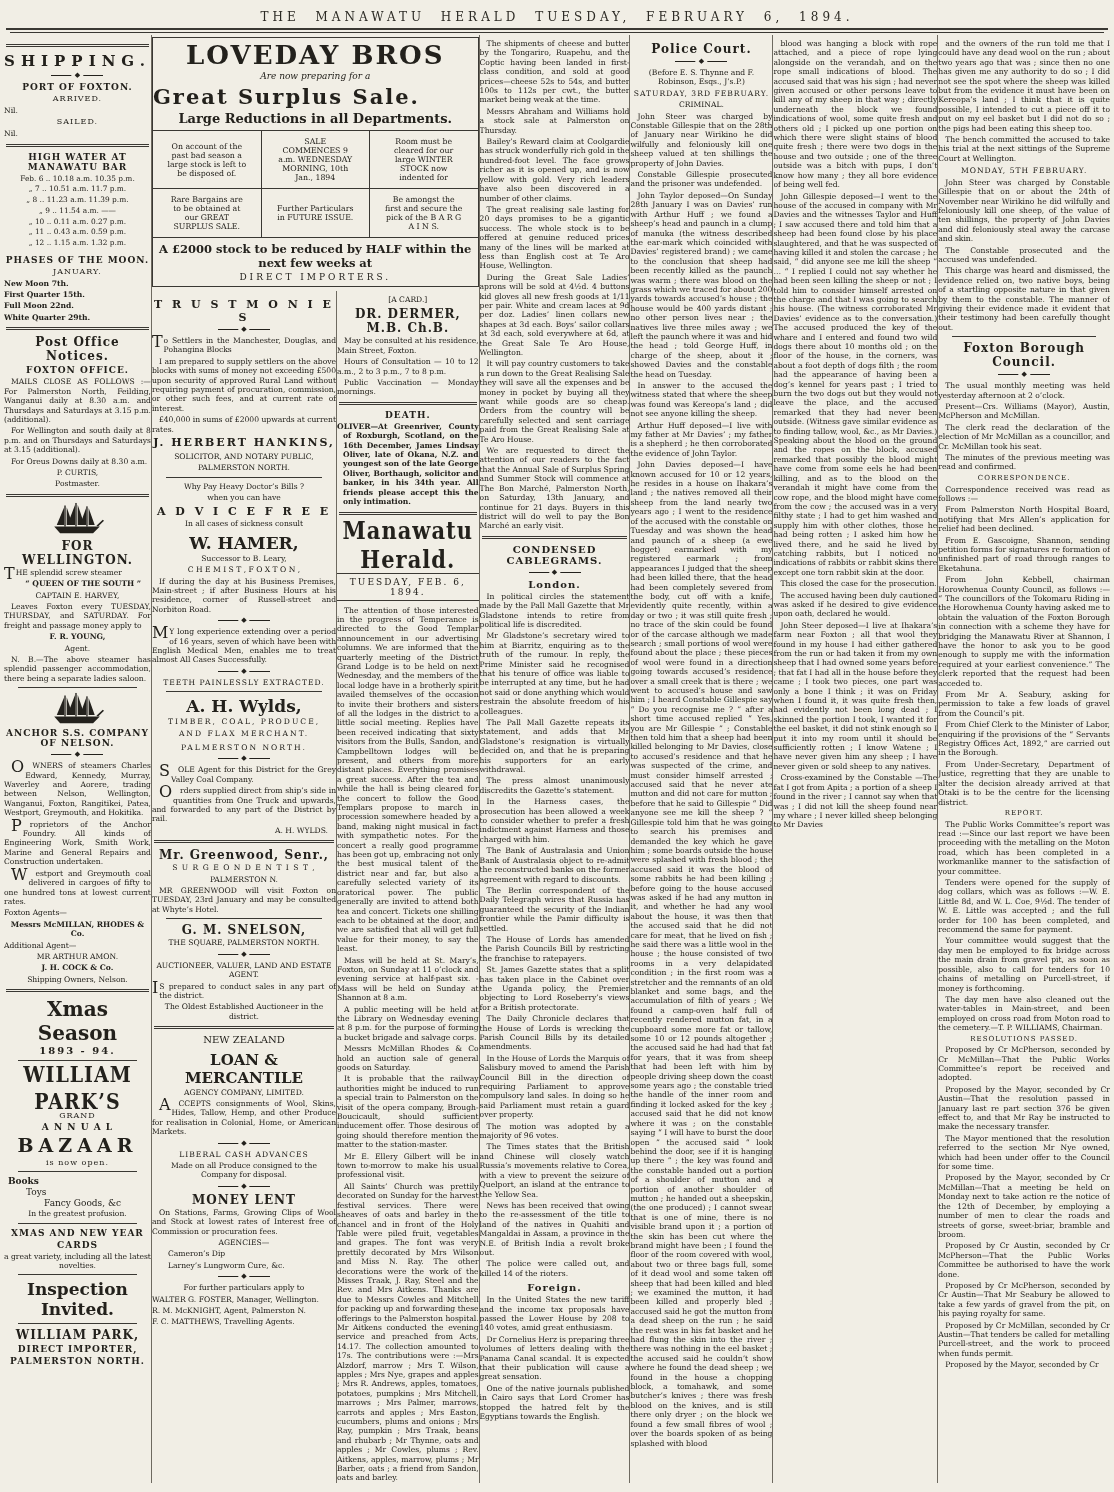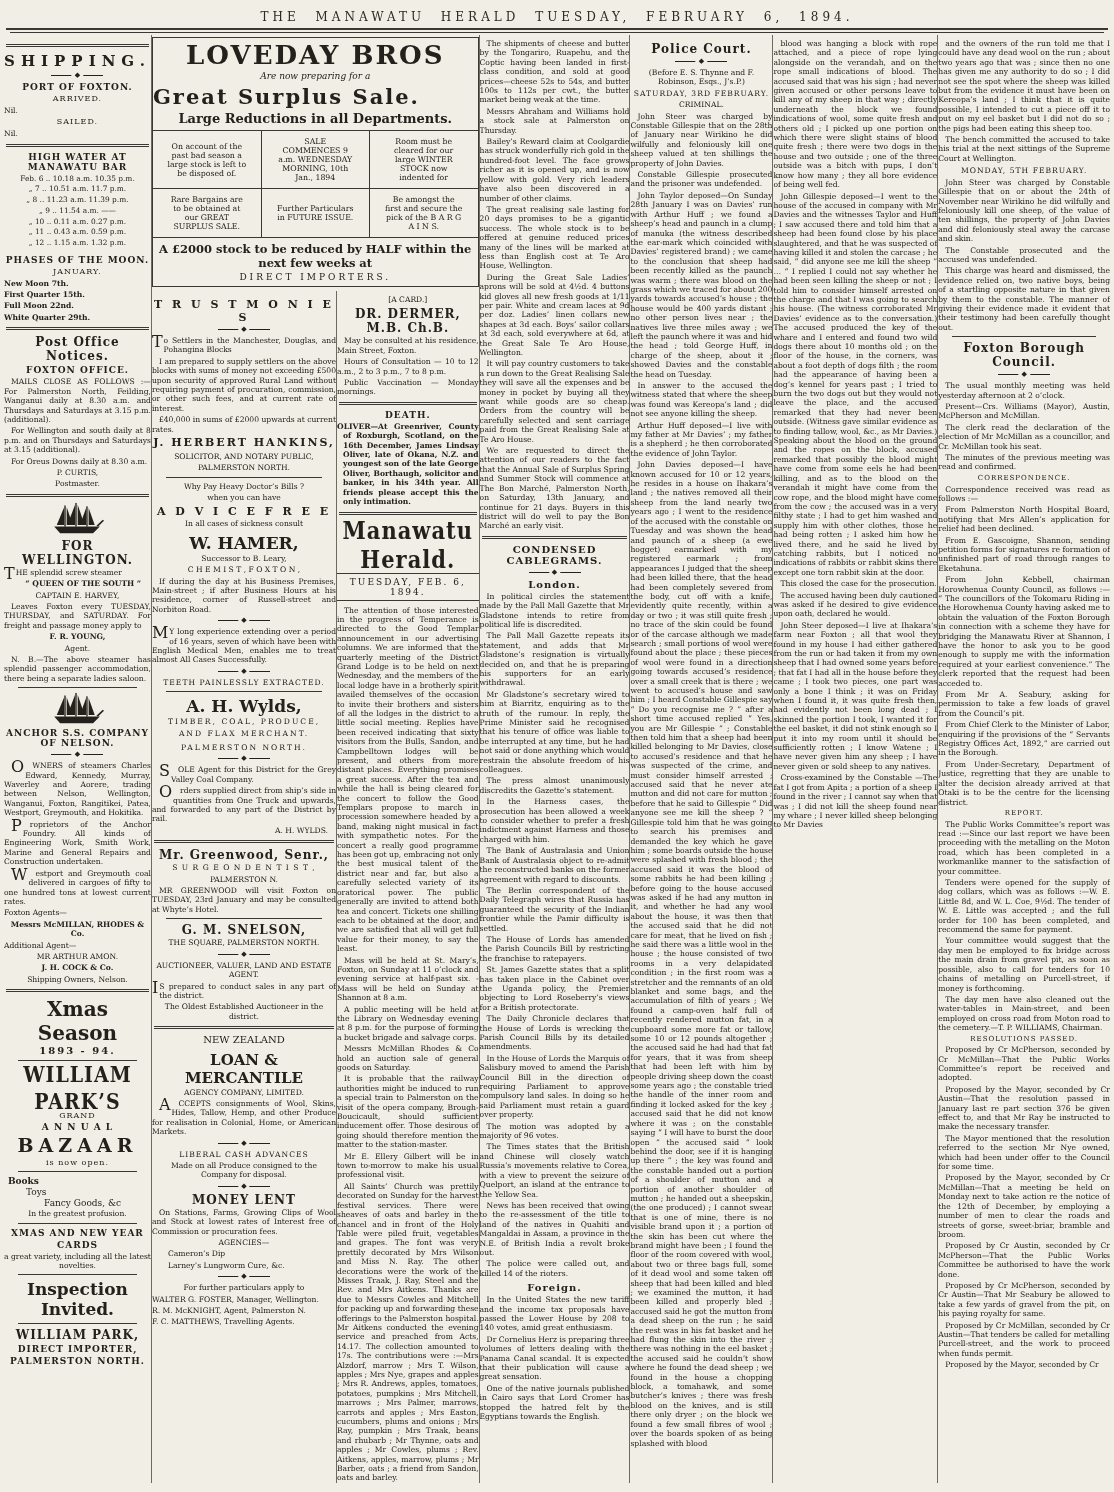--- a/index.html
+++ b/index.html
@@ -322,22 +322,22 @@
           <p class="para">During the Great Sale Ladies’ aprons will be sold at 4½d. 4 buttons kid gloves all new fresh goods at 1/11 per pair. White and cream laces at 9d per doz. Ladies’ linen collars new shapes at 3d each. Boys’ sailor collars at 3d each, sold everywhere at 6d, at the Great Sale Te Aro House, Wellington.</p>
           <p class="para">It will pay country customers to take a run down to the Great Realising Sale they will save all the expenses and be money in pocket by buying all they want while goods are so cheap. Orders from the country will be carefully selected and sent carriage paid from the Great Realising Sale at Te Aro House.</p>
           <p class="para">We are requested to direct the attention of our readers to the fact that the Annual Sale of Surplus Spring and Summer Stock will commence at The Bon Marché, Palmerston North, on Saturday, 13th January, and continue for 21 days. Buyers in this district will do well to pay the Bon Marché an early visit.</p>
         </div>
       <div class="sepw"></div>
       <div class="h2" style="font-size:10px;letter-spacing:1px">CONDENSED CABLEGRAMS.</div>
       <div class="orn"></div>
       <div class="h2" style="font-size:10px">London.</div>
       <div>
           <p class="para">In political circles the statement made by the Pall Mall Gazette that Mr Gladstone intends to retire from political life is discredited.</p>
+          <p class="para">Mr Gladstone’s secretary wired to him at Biarritz, enquiring as to the truth of the rumour. In reply, the Prime Minister said he recognised that his tenure of office was liable to be interrupted at any time, but he had not said or done anything which would restrain the absolute freedom of his colleagues.</p>
           <p class="para">The Pall Mall Gazette repeats its statement, and adds that Mr Gladstone’s resignation is virtually decided on, and that he is preparing his supporters for an early withdrawal.</p>
-          <p class="para">Mr Gladstone’s secretary wired to him at Biarritz, enquiring as to the truth of the rumour. In reply, the Prime Minister said he recognised that his tenure of office was liable to be interrupted at any time, but he had not said or done anything which would restrain the absolute freedom of his colleagues.</p>
           <p class="para">The press almost unanimously discredits the Gazette’s statement.</p>
           <p class="para">In the Harness cases, the prosecution has been allowed a week to consider whether to prefer a fresh indictment against Harness and those charged with him.</p>
           <p class="para">The Bank of Australasia and Union Bank of Australasia object to re-admit the reconstructed banks on the former agreement with regard to discounts.</p>
           <p class="para">The Berlin correspondent of the Daily Telegraph wires that Russia has guaranteed the security of the Indian frontier while the Pamir difficulty is settled.</p>
           <p class="para">The House of Lords has amended the Parish Councils Bill by restricting the franchise to ratepayers.</p>
           <p class="para">St. James Gazette states that a split has taken place in the Cabinet over the Uganda policy, the Premier objecting to Lord Roseberry’s views for a British protectorate.</p>
           <p class="para">The Daily Chronicle declares that the House of Lords is wrecking the Parish Council Bills by its detailed amendments.</p>
           <p class="para">In the House of Lords the Marquis of Salisbury moved to amend the Parish Council Bill in the direction of requiring Parliament to approve compulsory land sales. In doing so he said Parliament must retain a guard over property.</p>
           <p class="para">The motion was adopted by a majority of 96 votes.</p>
           <p class="para">The Times states that the British and Chinese will closely watch Russia’s movements relative to Corea, with a view to prevent the seizure of Quelport, an island at the entrance to the Yellow Sea.</p>

